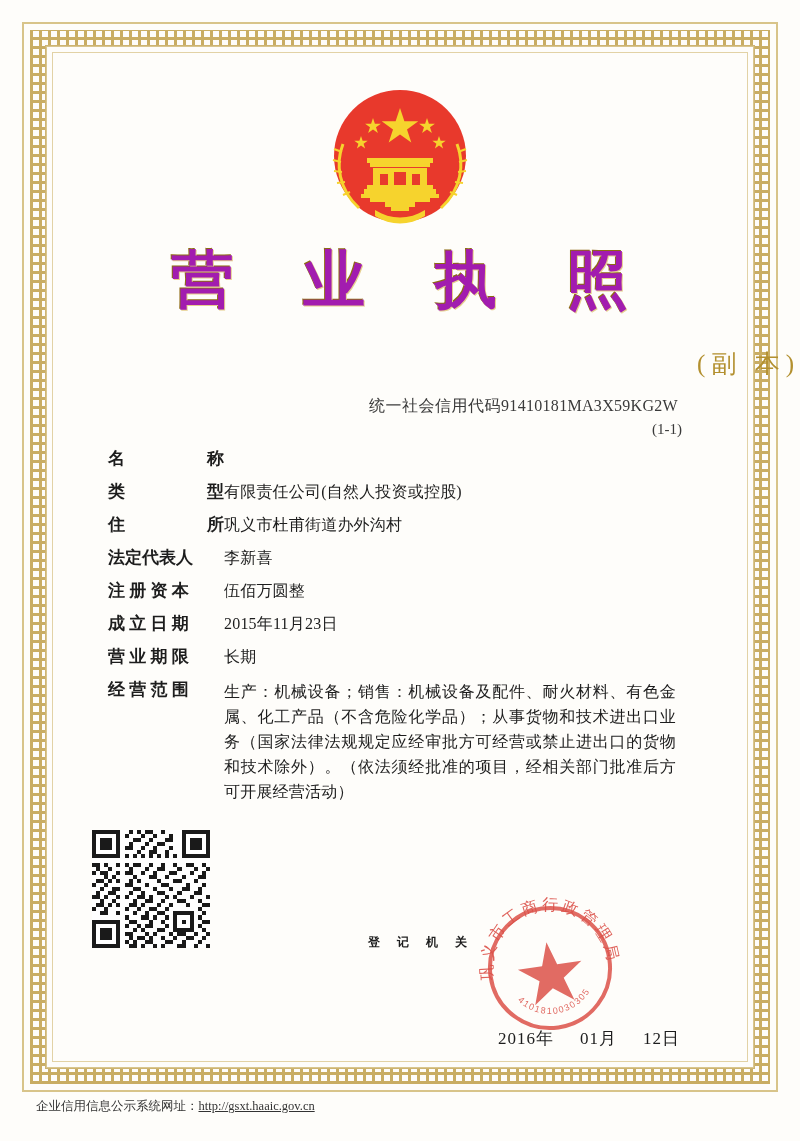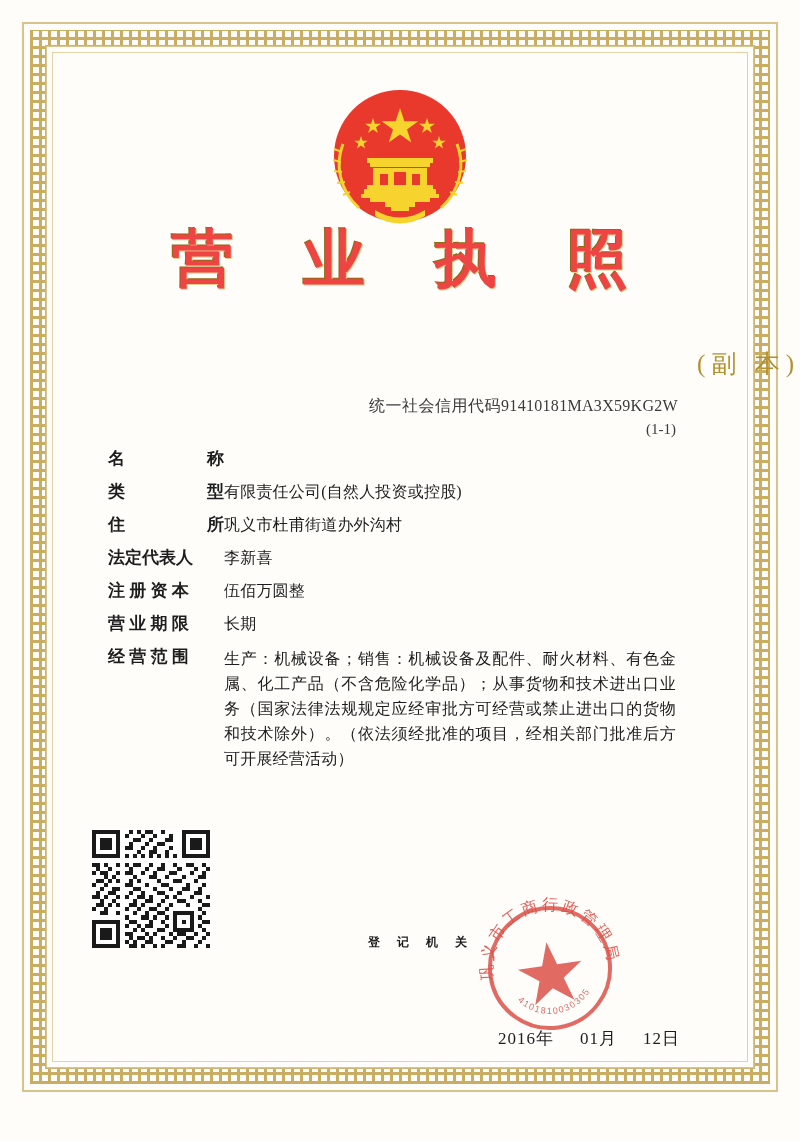--- a/index.html
+++ b/index.html
@@ -70,29 +70,29 @@
   
   .emblem {
     position: absolute;
     left: 323px; top: 82px;
     width: 154px; height: 150px;
   }
 
   
   .main-title {
     position: absolute;
-    left: 0; top: 228px;
+    left: 0; top: 249px;
     width: 800px;
     text-align: center;
     font-family: "DejaVu Serif", "Liberation Serif", serif;
     font-size: 62px;
     font-weight: bold;
     letter-spacing: 24px;
     text-indent: 24px;
-    color: #ef4444;
+    color: #a21caf;
     text-shadow: 1px 1px 0 #e6cf8e, -1px -1px 0 #8d6b13;
     line-height: 1;
   }
   .sub-title {
     position: absolute;
     left: 0; top: 347px;
     width: 800px;
     text-align: right;
     font-size: 25px;
     color: #b3902f;
@@ -108,21 +108,21 @@
     color: #3a3a3a;
     white-space: nowrap;
     letter-spacing: 0.5px;
   }
   .credit-line .code {
     font-family: "Liberation Serif", serif;
     letter-spacing: 0.3px;
   }
   .page-no {
     position: absolute;
-    right: 124px; top: 421px;
+    right: 118px; top: 421px;
     font-size: 15px;
     color: #3a3a3a;
     white-space: nowrap;
   }
 
   
   .fields {
     position: absolute;
     left: 108px; top: 448px;
     width: 580px;
@@ -302,20 +302,24 @@
     <div class="field-row">
       <div class="field-label">法定代表人</div>
       <div class="field-value">李新喜</div>
     </div>
 
     <div class="field-row">
       <div class="field-label">注 册 资 本</div>
       <div class="field-value">伍佰万圆整</div>
     </div>
 
+    <div class="field-row">
+      <div class="field-label">成 立 日 期</div>
+      <div class="field-value">2015年11月23日</div>
+    </div>
 
     <div class="field-row">
       <div class="field-label">营 业 期 限</div>
       <div class="field-value">长期</div>
     </div>
 
     <div class="field-row scope">
       <div class="field-label">经 营 范 围</div>
       <div class="field-value">生产：机械设备；销售：机械设备及配件、耐火材料、有色金属、化工产品（不含危险化学品）；从事货物和技术进出口业务（国家法律法规规定应经审批方可经营或禁止进出口的货物和技术除外）。（依法须经批准的项目，经相关部门批准后方可开展经营活动）</div>
     </div>
@@ -551,14 +555,17 @@
       <polygon points="80,54 87.6,77.2 112,77.2 92.2,91.6 99.8,114.8 80,100.4 60.2,114.8 67.8,91.6 48,77.2 72.4,77.2" fill="#d42b22" opacity="0.85"></polygon>
       <text font-family="'Liberation Serif', serif" font-size="16" fill="#d42b22" opacity="0.9" letter-spacing="3">
         <textPath href="#sealTopArc" startOffset="50%" text-anchor="middle">巩义市工商行政管理局</textPath>
       </text>
       <text font-family="'Liberation Sans', sans-serif" font-size="9" fill="#d42b22" opacity="0.85" letter-spacing="1.5">
         <textPath href="#sealBotArc" startOffset="50%" text-anchor="middle">4101810030305</textPath>
       </text>
     </svg>
   </div>
 
+  <div class="footer-left">
+    <span>企业信用信息公示系统网址：</span><span class="url">http://gsxt.haaic.gov.cn</span>
+  </div>
 
 </div>
 
 </body></html>

